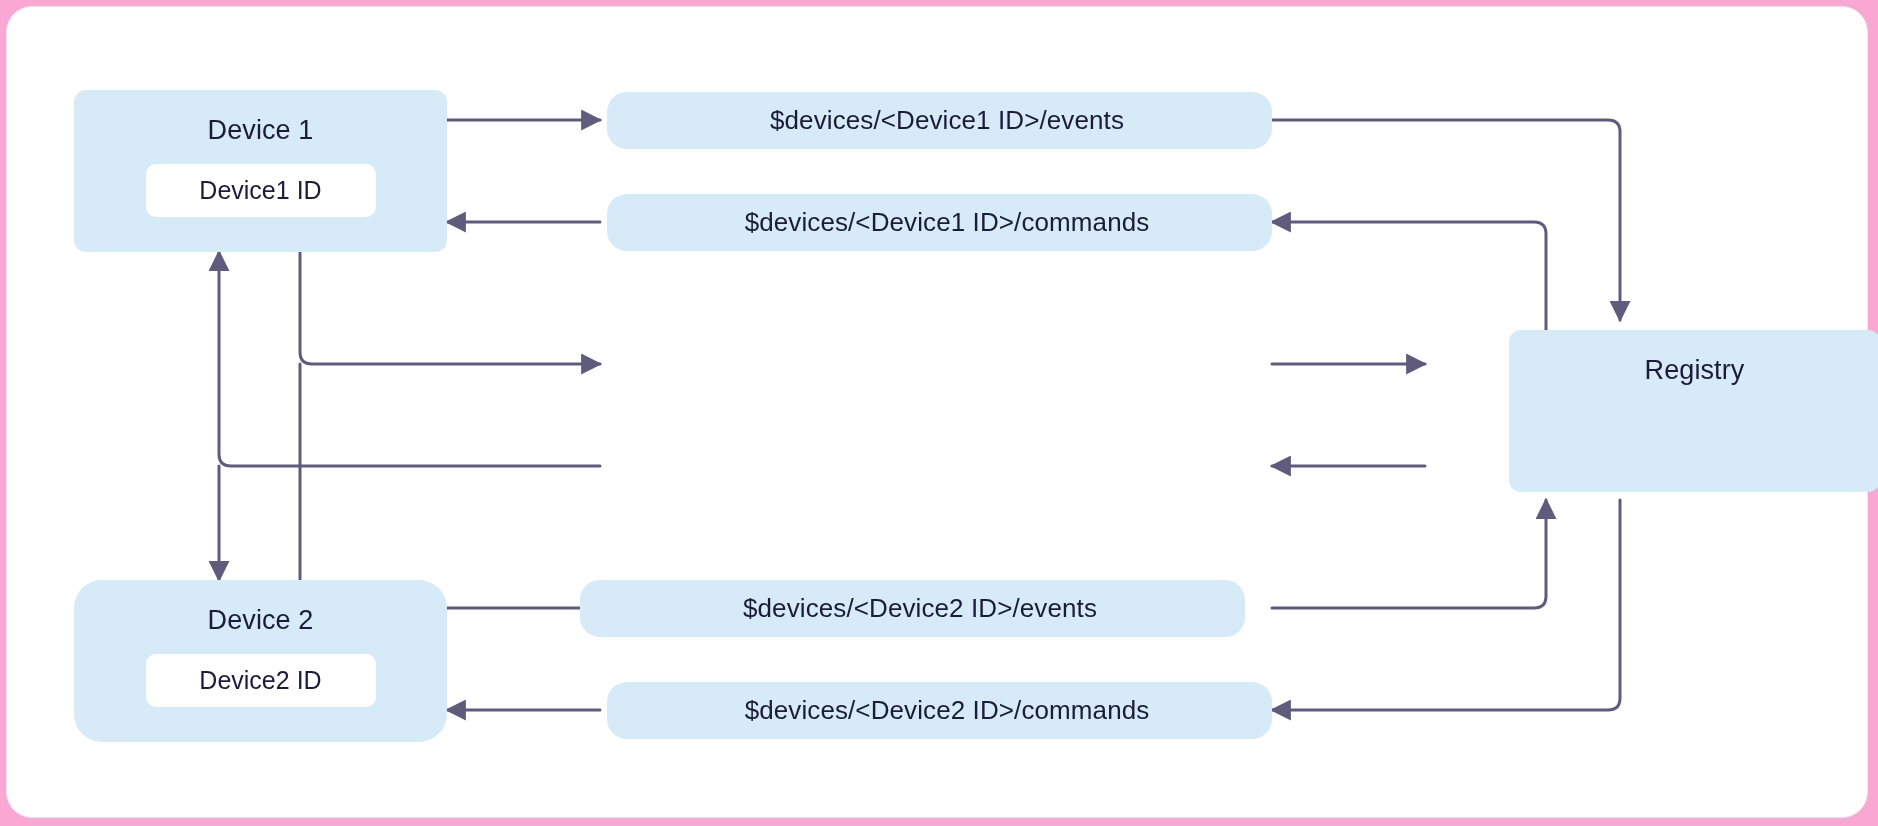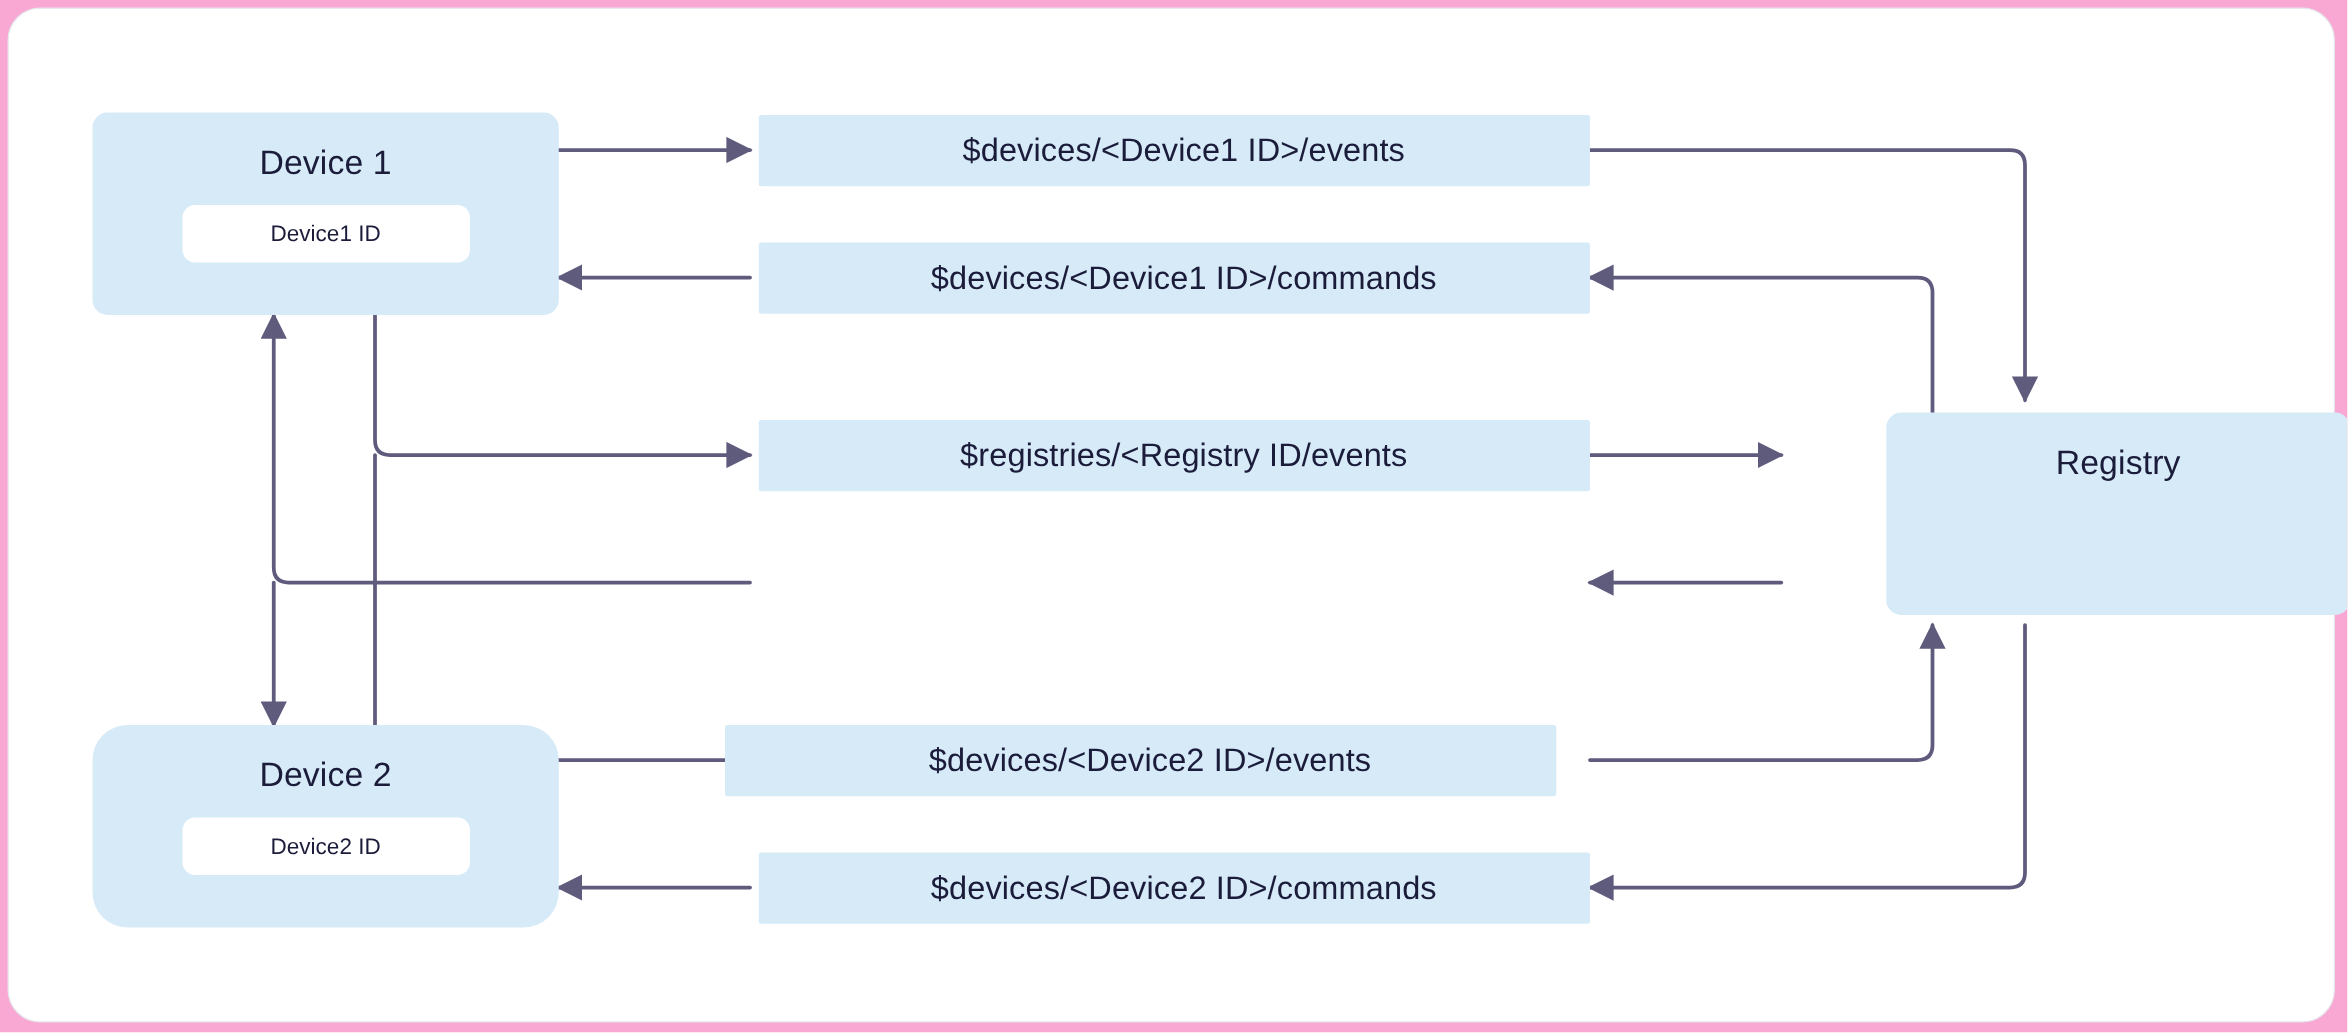--- a/index.html
+++ b/index.html
@@ -58,35 +58,35 @@
     font-size: 27px;
     line-height: 1.1;
     letter-spacing: 0.1px;
     white-space: nowrap;
   }
   .node-id {
     margin-top: 18px;
     background: #ffffff;
     border-radius: 10px;
     color: #1b1b3a;
-    font-size: 18px;
+    font-size: 25px;
     line-height: 1;
     padding: 14px 36px;
     min-width: 230px;
     text-align: center;
     white-space: nowrap;
     box-sizing: border-box;
   }
 
   
   .topic {
     position: absolute;
     box-sizing: border-box;
     background: #d6eaf8;
-    border-radius: 2px;
+    border-radius: 20px;
     display: flex;
     align-items: center;
     justify-content: center;
     color: #1b1b3a;
     font-size: 26px;
     line-height: 1.15;
     white-space: nowrap;
     letter-spacing: 0.1px;
     padding-left: 15px;
   }
@@ -148,20 +148,19 @@
   </div>
 
   <div class="node" style="left:1509px; top:330px; width:371px; height:162px;">
     <div class="node-title">Registry</div>
   </div>
 
   <div class="topic" style="left:607px; top:92px; width:665px; height:57px;">$devices/&lt;Device1 ID&gt;/events</div>
 
   <div class="topic" style="left:607px; top:194px; width:665px; height:57px;">$devices/&lt;Device1 ID&gt;/commands</div>
 
-  <div class="topic" style="left:607px; top:336px; width:665px; height:57px;">$registries/&lt;Registry ID/events</div>
 
 
   <div class="topic" style="left:580px; top:580px; width:665px; height:57px;">$devices/&lt;Device2 ID&gt;/events</div>
 
   <div class="topic" style="left:607px; top:682px; width:665px; height:57px;">$devices/&lt;Device2 ID&gt;/commands</div>
 
 </div>
 
 </body></html>

